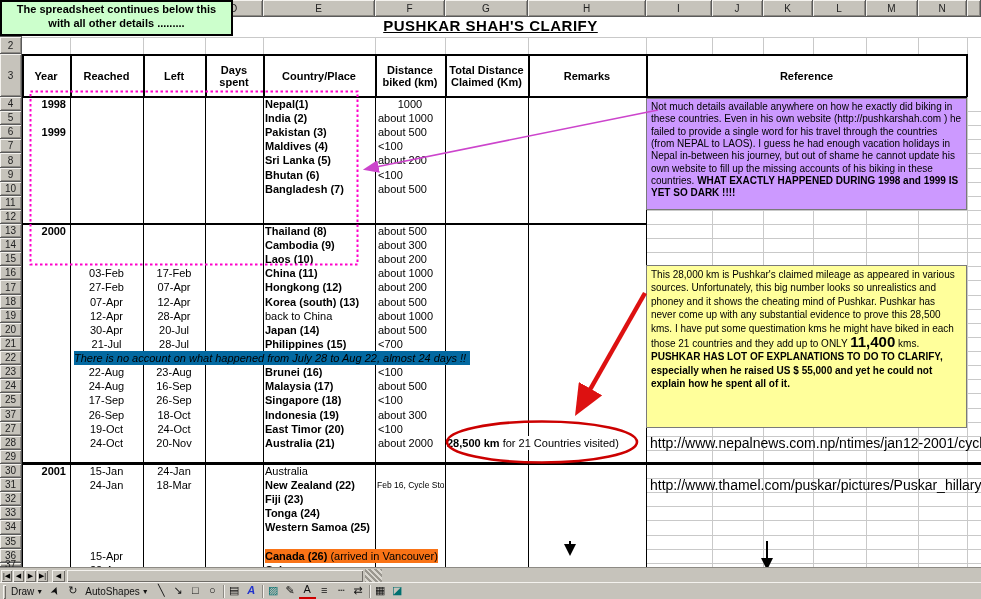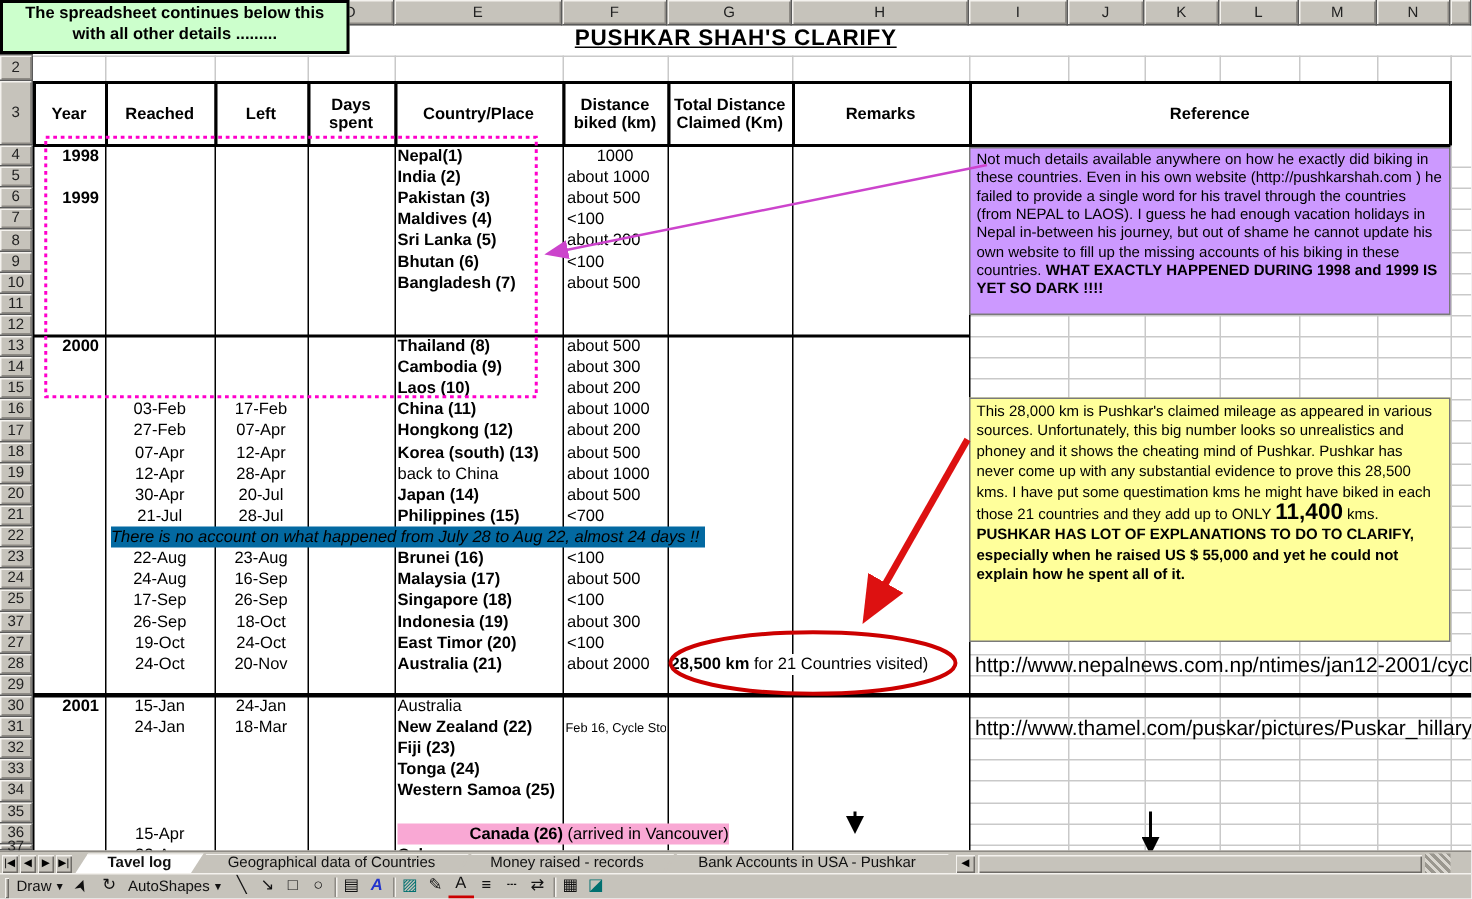--- a/index.html
+++ b/index.html
@@ -378,21 +378,21 @@
         </div>
         <div class="trow" style="top: 506.335px;">
           <div class="cell ce">Tonga (24)</div>
         </div>
         <div class="trow" style="top: 520.45px;">
           <div class="cell ce">Western Samoa (25)</div>
         </div>
         <div class="trow" style="top: 534.565px;"></div>
         <div class="trow" style="top: 548.68px;">
           <div class="cell cb">15-Apr</div>
-          <div class="cell ce" style="background: #f9a8d4; padding-left: 48px;">Canada (26)<span class="suffix"> (arrived in Vancouver)</span></div>
+          <div class="cell ce" style="background: #f97316;">Canada (26)<span class="suffix"> (arrived in Vancouver)</span></div>
         </div>
         <div class="trow" style="top: 562.795px;">
           <div class="cell cb">22-Apr</div>
           <div class="cell ce">Calgary</div>
         </div>
       </div>
 
     <div id="purple-box" class="notebox">
       <span>Not much details available anywhere on how he exactly did biking in these countries. Even in his own website (http://pushkarshah.com ) he failed to provide a single word for his travel through the countries (from NEPAL to LAOS). I guess he had enough vacation holidays in Nepal in-between his journey, but out of shame he cannot update his own website to fill up the missing accounts of his biking in these countries. </span><span class="bold">WHAT EXACTLY HAPPENED DURING 1998 and 1999 IS YET SO DARK !!!!</span>
     </div>
@@ -426,26 +426,20 @@
     <line x1="570" y1="541" x2="570" y2="552" stroke="#000" stroke-width="2" marker-end="url(#mBlk)"></line>
     <line x1="767" y1="541" x2="767" y2="566" stroke="#000" stroke-width="2" marker-end="url(#mBlk)"></line>
   </svg>
 
   <div id="tabbar">
     <span id="navbtns" style="display:flex;">
         <div class="navbtn">|◀</div>
         <div class="navbtn">◀</div>
         <div class="navbtn">▶</div>
         <div class="navbtn">▶|</div>
-      </span>
-    <span id="tabs" style="display:flex;margin-left:9px;">
-        <div class="tab active" style="width: 86px;">Tavel log</div>
-        <div class="tab" style="width: 184px;">Geographical data of Countries</div>
-        <div class="tab" style="width: 144px;">Money raised - records</div>
-        <div class="tab" style="width: 190px;">Bank Accounts in USA - Pushkar</div>
       </span>
     <span id="scroll-left">◀</span>
     <span id="hthumb"></span>
     <span id="hatch"></span>
   </div>
 
   <div id="drawbar">
     <span class="grip"></span>
     <span class="tbtn">
         <span>Draw</span>

